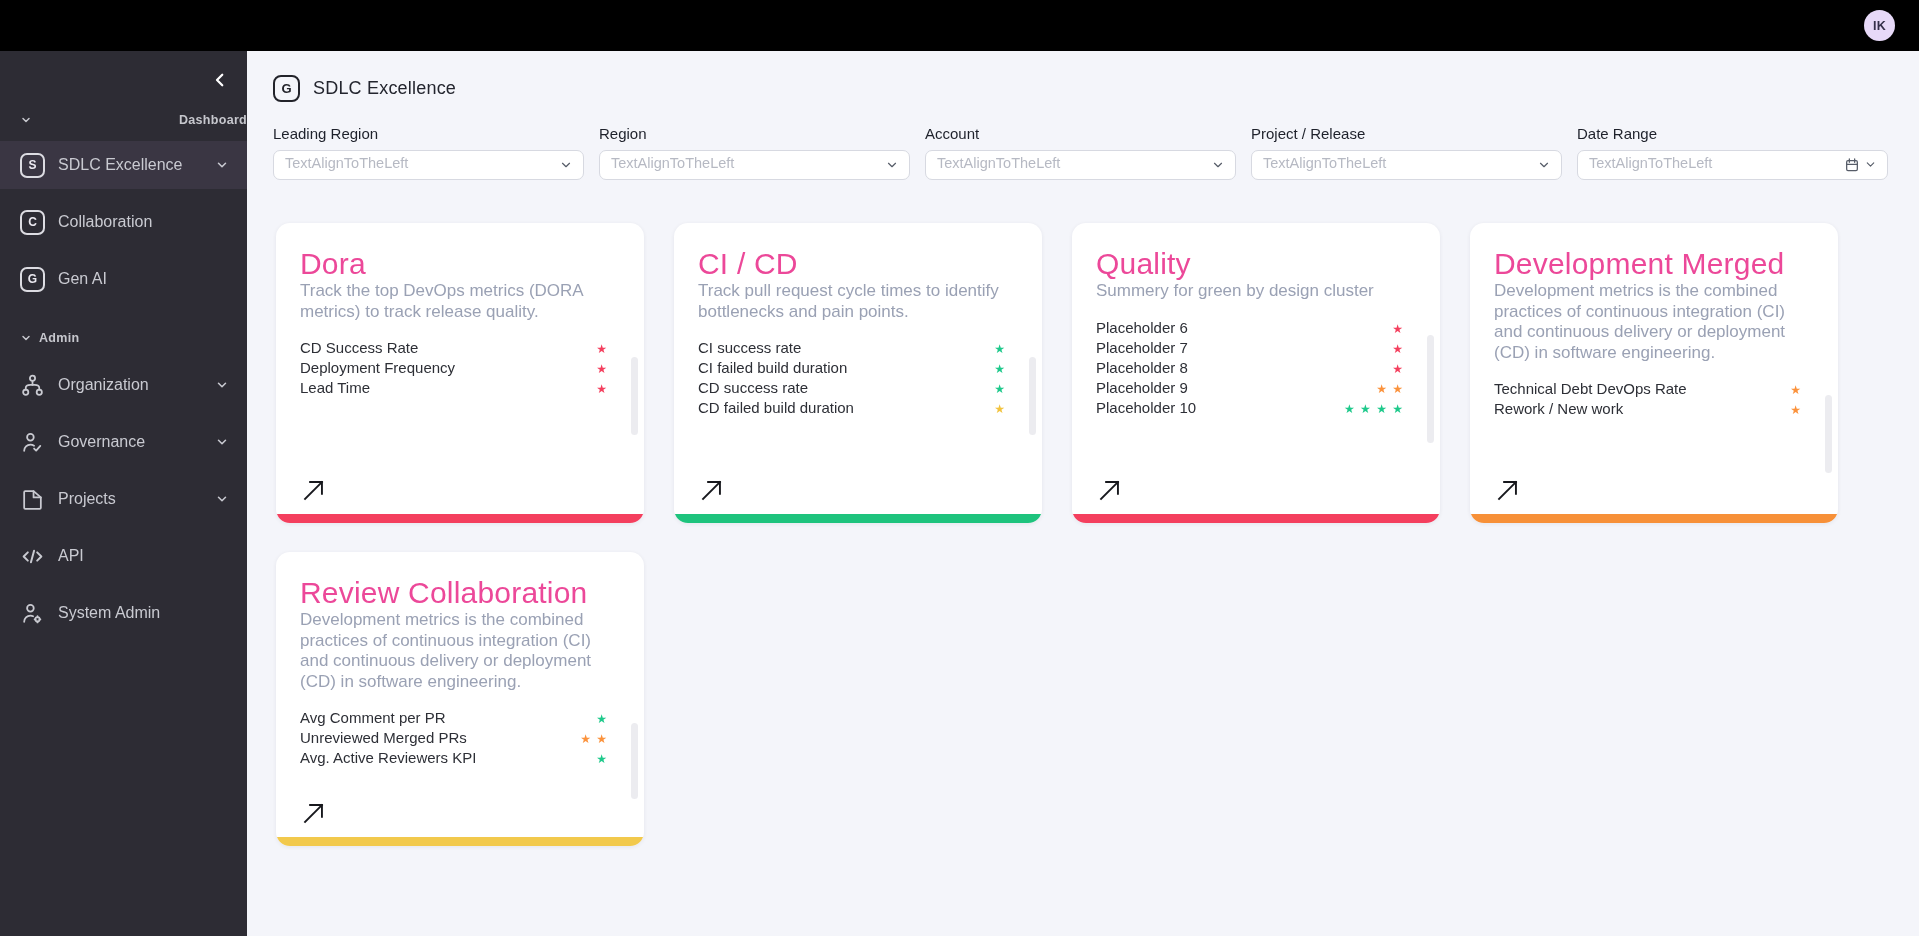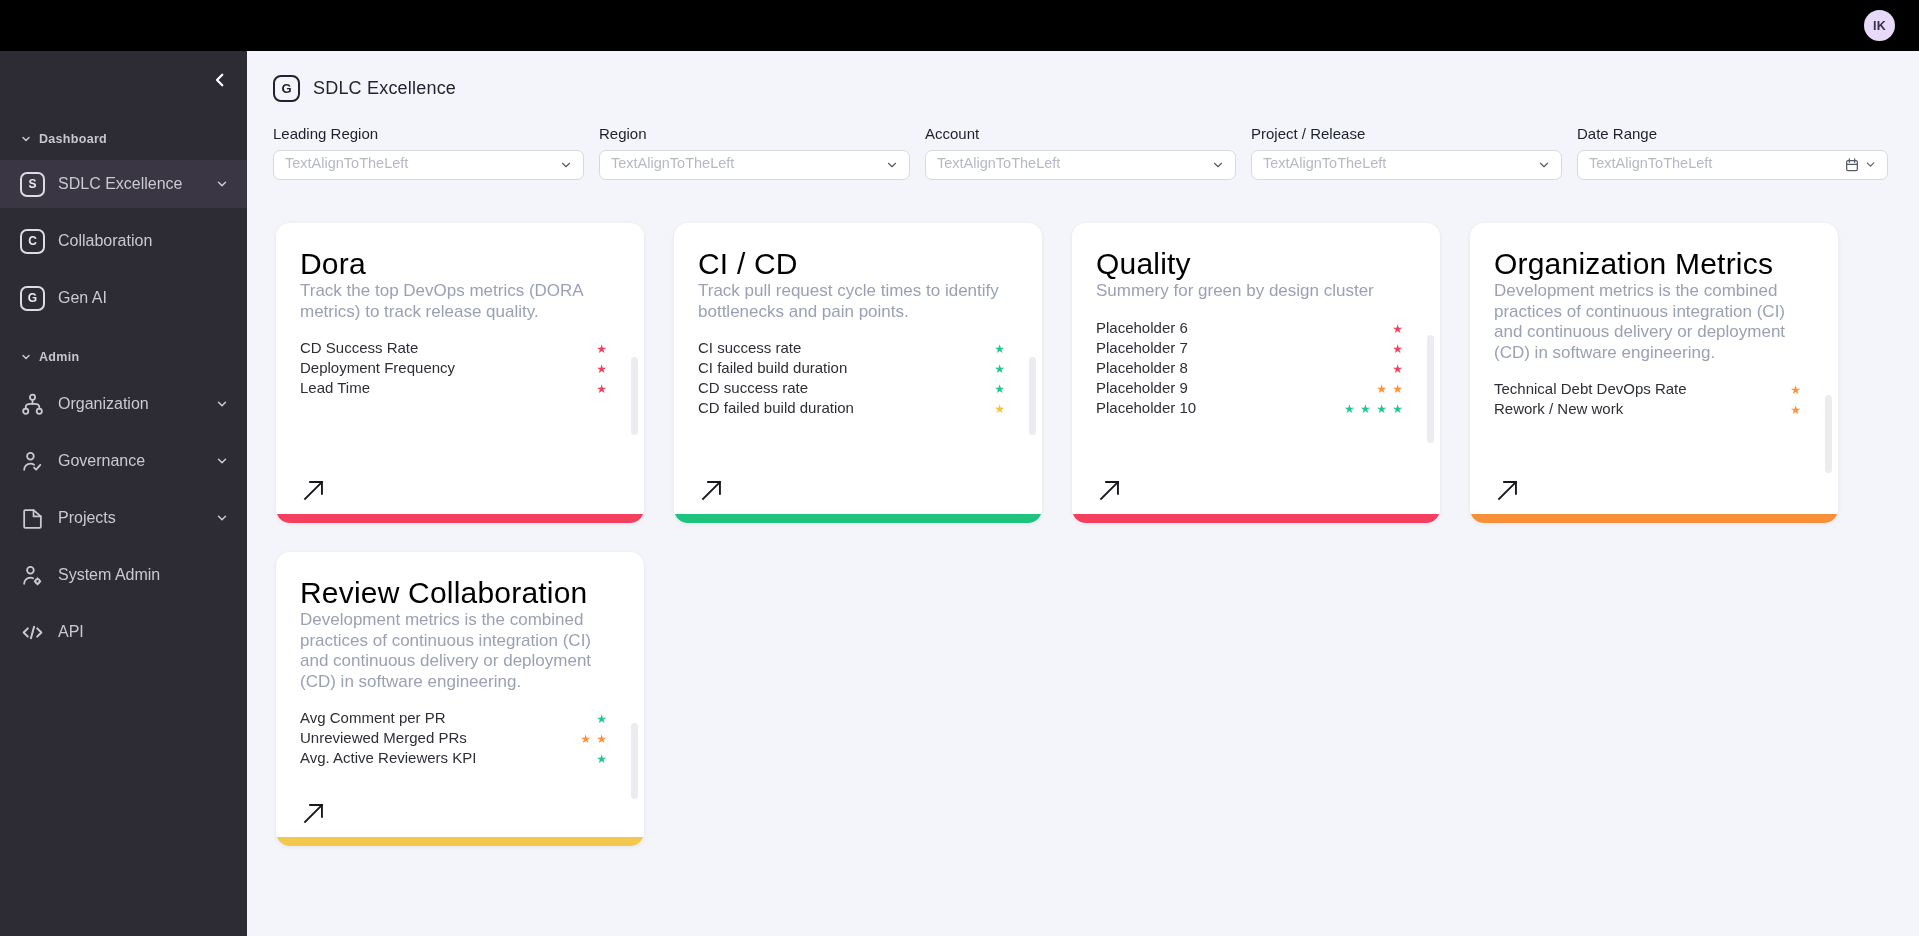--- a/index.html
+++ b/index.html
@@ -12,21 +12,21 @@
     background:#e7d9f8; color:#35304a; font-size:12.5px; font-weight:bold;
     display:flex; align-items:center; justify-content:center; letter-spacing:.3px; cursor:pointer; }
 
   
   .sidebar { position:absolute; top:51px; left:0; width:247px; height:885px; background:#2d2c34; z-index:20;
     color:#c9cad1; }
   .collapse-btn { position:absolute; top:18px; right:16px; width:22px; height:22px; cursor:pointer;
     display:flex; align-items:center; justify-content:center; }
   .section-label { display:flex; align-items:center; gap:7px; padding-left:20px;
     font-size:12.5px; font-weight:bold; color:#c6c7cd; letter-spacing:.3px; cursor:pointer; }
-  .sec-dash { margin-top:81px; margin-bottom:14px; }
+  .sec-dash { margin-top:62px; margin-bottom:14px;justify-content:space-between; }
   .sec-admin { margin-top:28px; margin-bottom:16px; }
   .nav-item { display:flex; align-items:center; gap:13px; height:48px; padding:0 18px 0 20px;
     font-size:16px; color:#c9cad1; cursor:pointer; margin-bottom:9px; }
   .nav-item.selected { background:#3a3643; }
   .letter-icon { width:25px; height:25px; border:2px solid #dcdce2; border-radius:7px; flex:0 0 25px;
     display:flex; align-items:center; justify-content:center; font-size:12px; font-weight:bold; color:#eceaf1; }
   .nav-label { flex:1 1 auto; white-space:nowrap; }
   .nav-chev { flex:0 0 auto; display:flex; }
   .svg-ic { flex:0 0 auto; display:flex; }
 
@@ -47,21 +47,21 @@
     font-family:"Liberation Sans", sans-serif; }
   .select-wrap input::placeholder { color:#b6b9c3; }
   .chev-right { position:absolute; right:11px; top:8px; pointer-events:none; display:flex; }
   .cal-ic { position:absolute; right:28px; top:7px; pointer-events:none; display:flex; }
 
   
   .cards { margin-top:43px; margin-left:3px; width:1566px; display:flex; flex-wrap:wrap; gap:29px 30px; }
   .card { position:relative; width:368px; height:300px; background:#fff; border-radius:14px;
     box-shadow:0 1px 4px rgba(25,28,50,.07); padding:24px 24px 0 24px; overflow:hidden; }
   .card.short { height:294px; }
-  .card-title { font-size:30px; font-weight:500; color:#000000; letter-spacing:.2px; }
+  .card-title { font-size:30px; font-weight:500; color:#ec4899; letter-spacing:.2px; }
   .card-desc { margin-top:0; font-size:17px; line-height:20.5px; color:#9aa1b4; }
   .metrics { margin-top:14px; }
   .metric-row { display:flex; align-items:flex-end; justify-content:space-between;
     padding-right:12px; height:20px; }
   .metric-name { font-size:15px; color:#2d2f36; }
   .metric-stars { font-size:12px; letter-spacing:1px; white-space:nowrap; }
   .scroll-thumb { position:absolute; right:6px; width:7px; border-radius:4px; background:#ececf0; cursor:pointer; }
   .card-arrow { position:absolute; left:24px; bottom:19px; width:27px; height:27px; cursor:pointer; }
   .accent-bar { position:absolute; left:0; bottom:0; width:100%; height:9px; }
 </style>
@@ -157,40 +157,40 @@
     <span class="nav-label">Projects</span>
     <span class="nav-chev">
         <svg width="14" height="14" viewBox="0 0 24 24" fill="none" stroke="#c9cad1" stroke-width="2.6" stroke-linecap="round" stroke-linejoin="round">
           <path d="M6 9l6 6 6-6"></path>
         </svg>
       </span>
   </div>
 
   <div class="nav-item">
     <span class="svg-ic">
+        <svg width="25" height="25" viewBox="0 0 24 24" fill="none" stroke="#c9cad1" stroke-width="1.9" stroke-linecap="round" stroke-linejoin="round">
+          <path d="M7.5 8L3.5 12l4 4"></path>
+          <path d="M16.5 8l4 4-4 4"></path>
+          <path d="M13.5 6.5l-3 11"></path>
+        </svg>
+      </span>
+    <span class="nav-label">API</span>
+  </div>
+
+  <div class="nav-item">
+    <span class="svg-ic">
         <svg width="25" height="25" viewBox="0 0 24 24" fill="none" stroke="#c9cad1" stroke-width="1.7" stroke-linecap="round" stroke-linejoin="round">
           <circle cx="10" cy="7" r="3.2"></circle>
           <path d="M4 20c0-3.3 2.7-6 6-6 .9 0 1.8.2 2.6.6"></path>
           <circle cx="16.8" cy="17.6" r="2.1"></circle>
           <path d="M16.8 14.6v1M16.8 19.6v1M14 17.6h1M18.6 17.6h1"></path>
         </svg>
       </span>
     <span class="nav-label">System Admin</span>
   </div>
-
-  <div class="nav-item">
-    <span class="svg-ic">
-        <svg width="25" height="25" viewBox="0 0 24 24" fill="none" stroke="#c9cad1" stroke-width="1.9" stroke-linecap="round" stroke-linejoin="round">
-          <path d="M7.5 8L3.5 12l4 4"></path>
-          <path d="M16.5 8l4 4-4 4"></path>
-          <path d="M13.5 6.5l-3 11"></path>
-        </svg>
-      </span>
-    <span class="nav-label">API</span>
-  </div>
 </aside>
 
 <main class="main">
 
   <header class="page-header">
     <div class="logo-box">G</div>
     <h1 class="page-title">SDLC Excellence</h1>
   </header>
 
   <div class="filters">
@@ -340,21 +340,21 @@
       </div>
       <div class="scroll-thumb" style="top:112px;height:108px;"></div>
       <svg class="card-arrow" viewBox="0 0 24 24" fill="none" stroke="#17181d" stroke-width="1.7" stroke-linecap="square">
           <path d="M4.5 19.5L19.5 4.5"></path>
           <path d="M9 4.5h10.5V15"></path>
         </svg>
       <div class="accent-bar" style="background: rgb(244, 63, 94);"></div>
     </section>
 
     <section class="card">
-      <h2 class="card-title">Organization Metrics</h2>
+      <h2 class="card-title">Development Merged</h2>
       <p class="card-desc">Development metrics is the combined practices of continuous integration (CI) and continuous delivery or deployment (CD) in software engineering.</p>
       <div class="metrics">
         <div class="metric-row">
           <span class="metric-name">Technical Debt DevOps Rate</span>
           <span class="metric-stars" style="color: rgb(251, 146, 60);">★</span>
         </div>
         <div class="metric-row">
           <span class="metric-name">Rework / New work</span>
           <span class="metric-stars" style="color: rgb(251, 146, 60);">★</span>
         </div>

